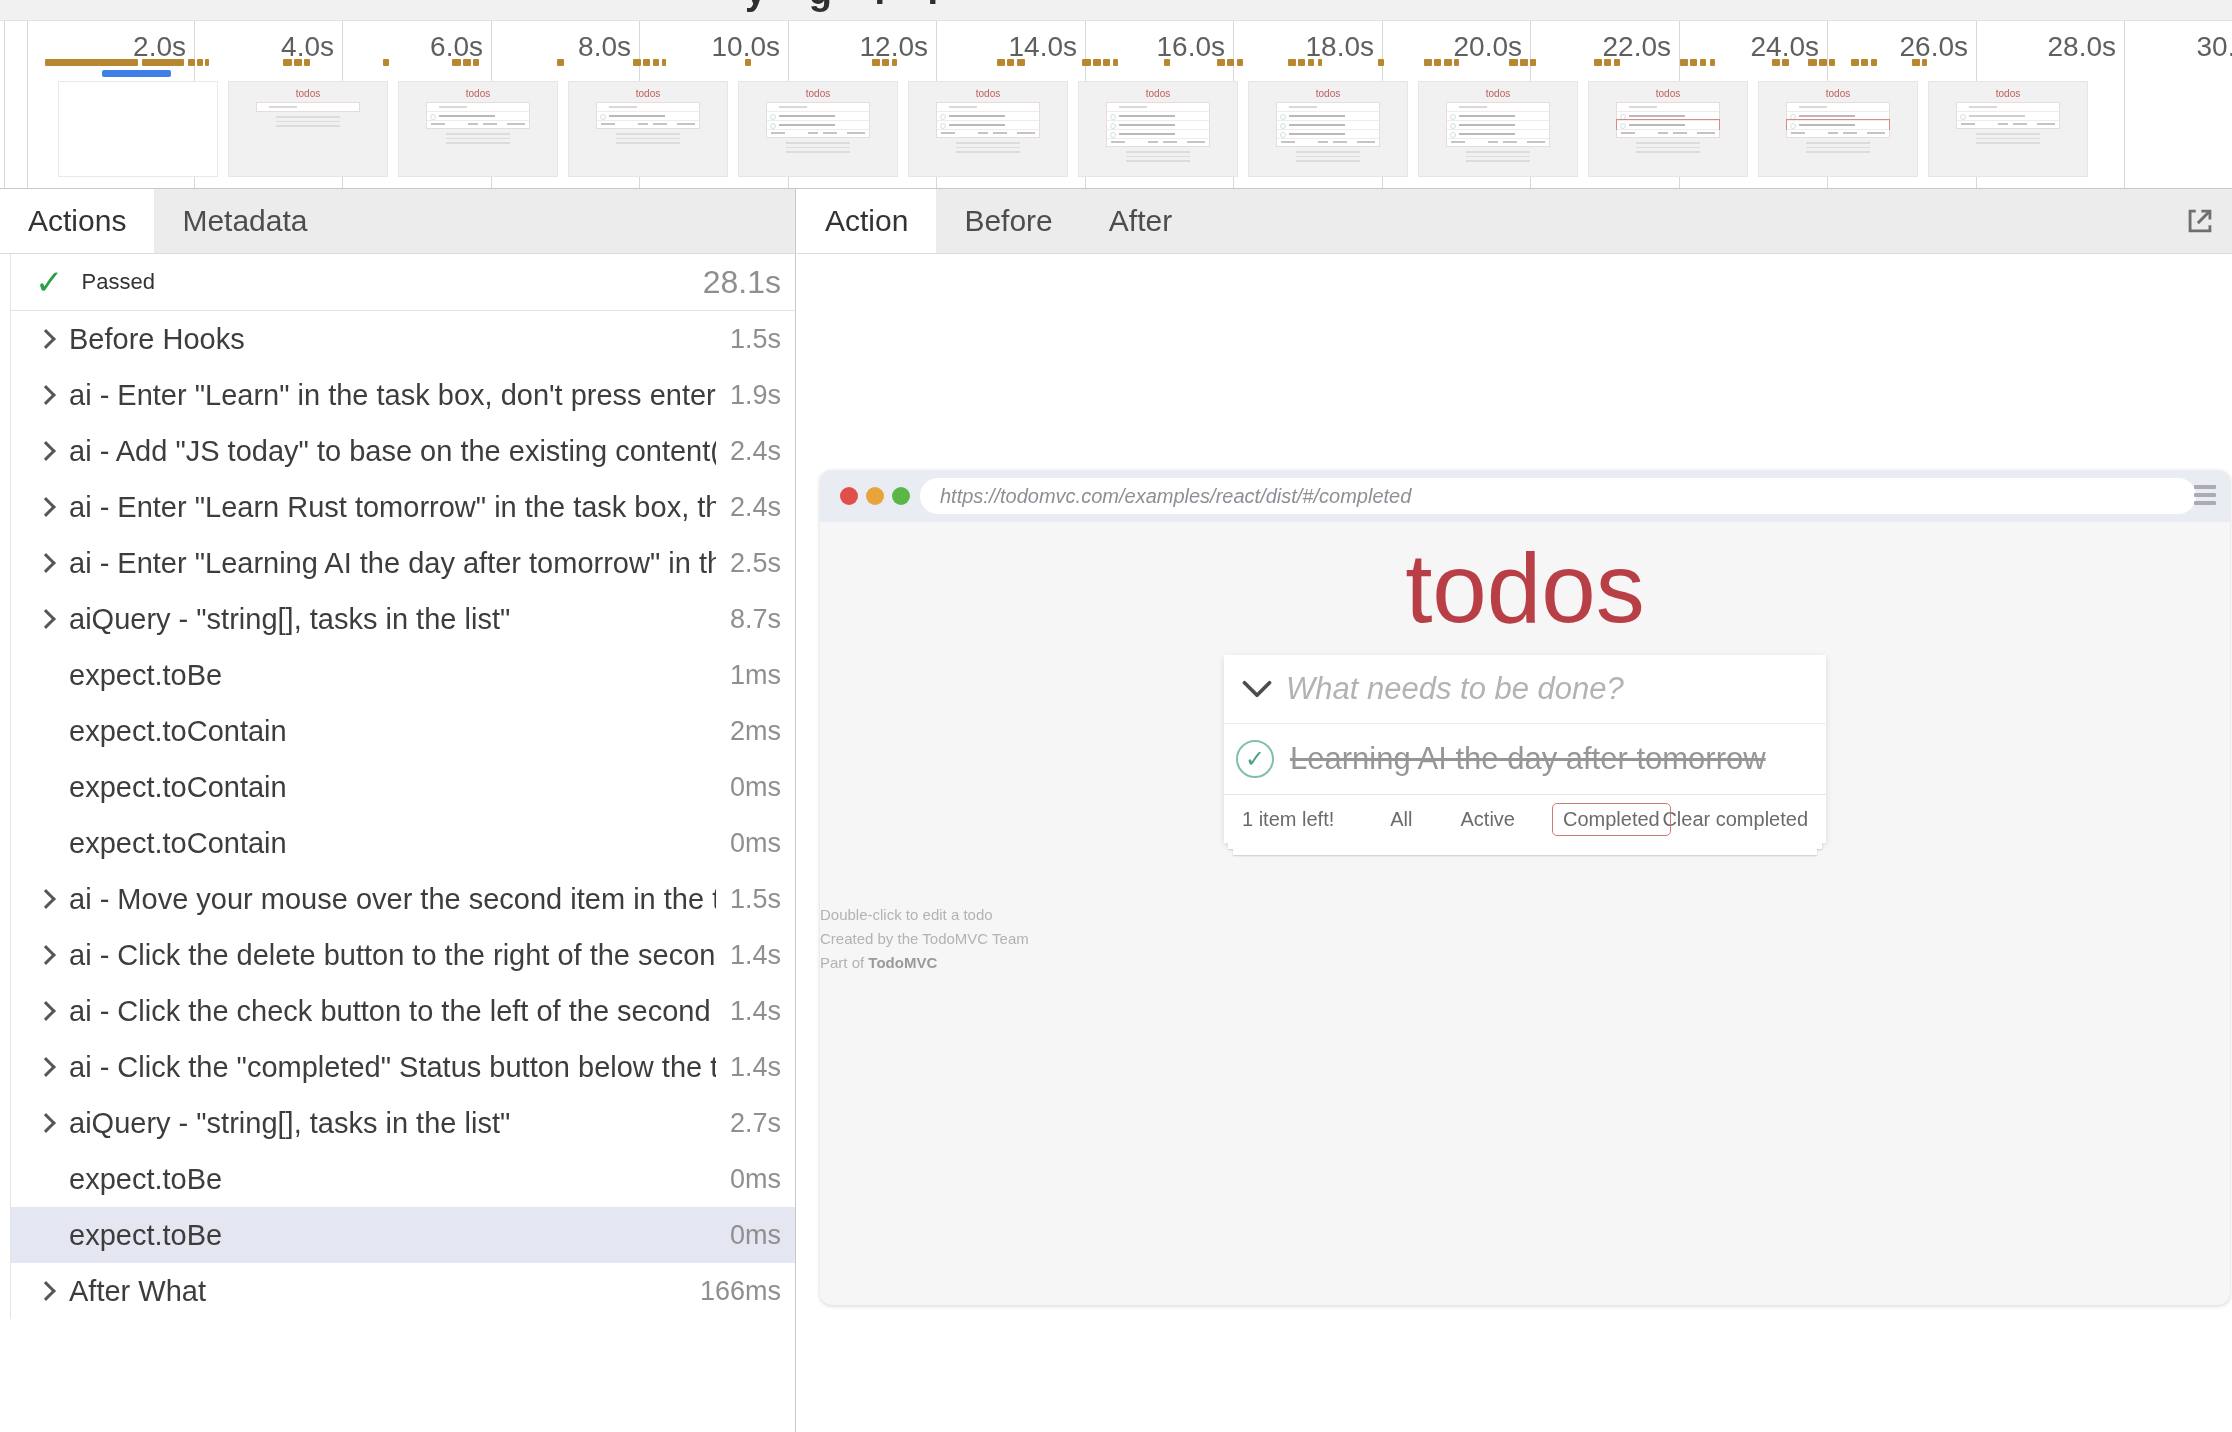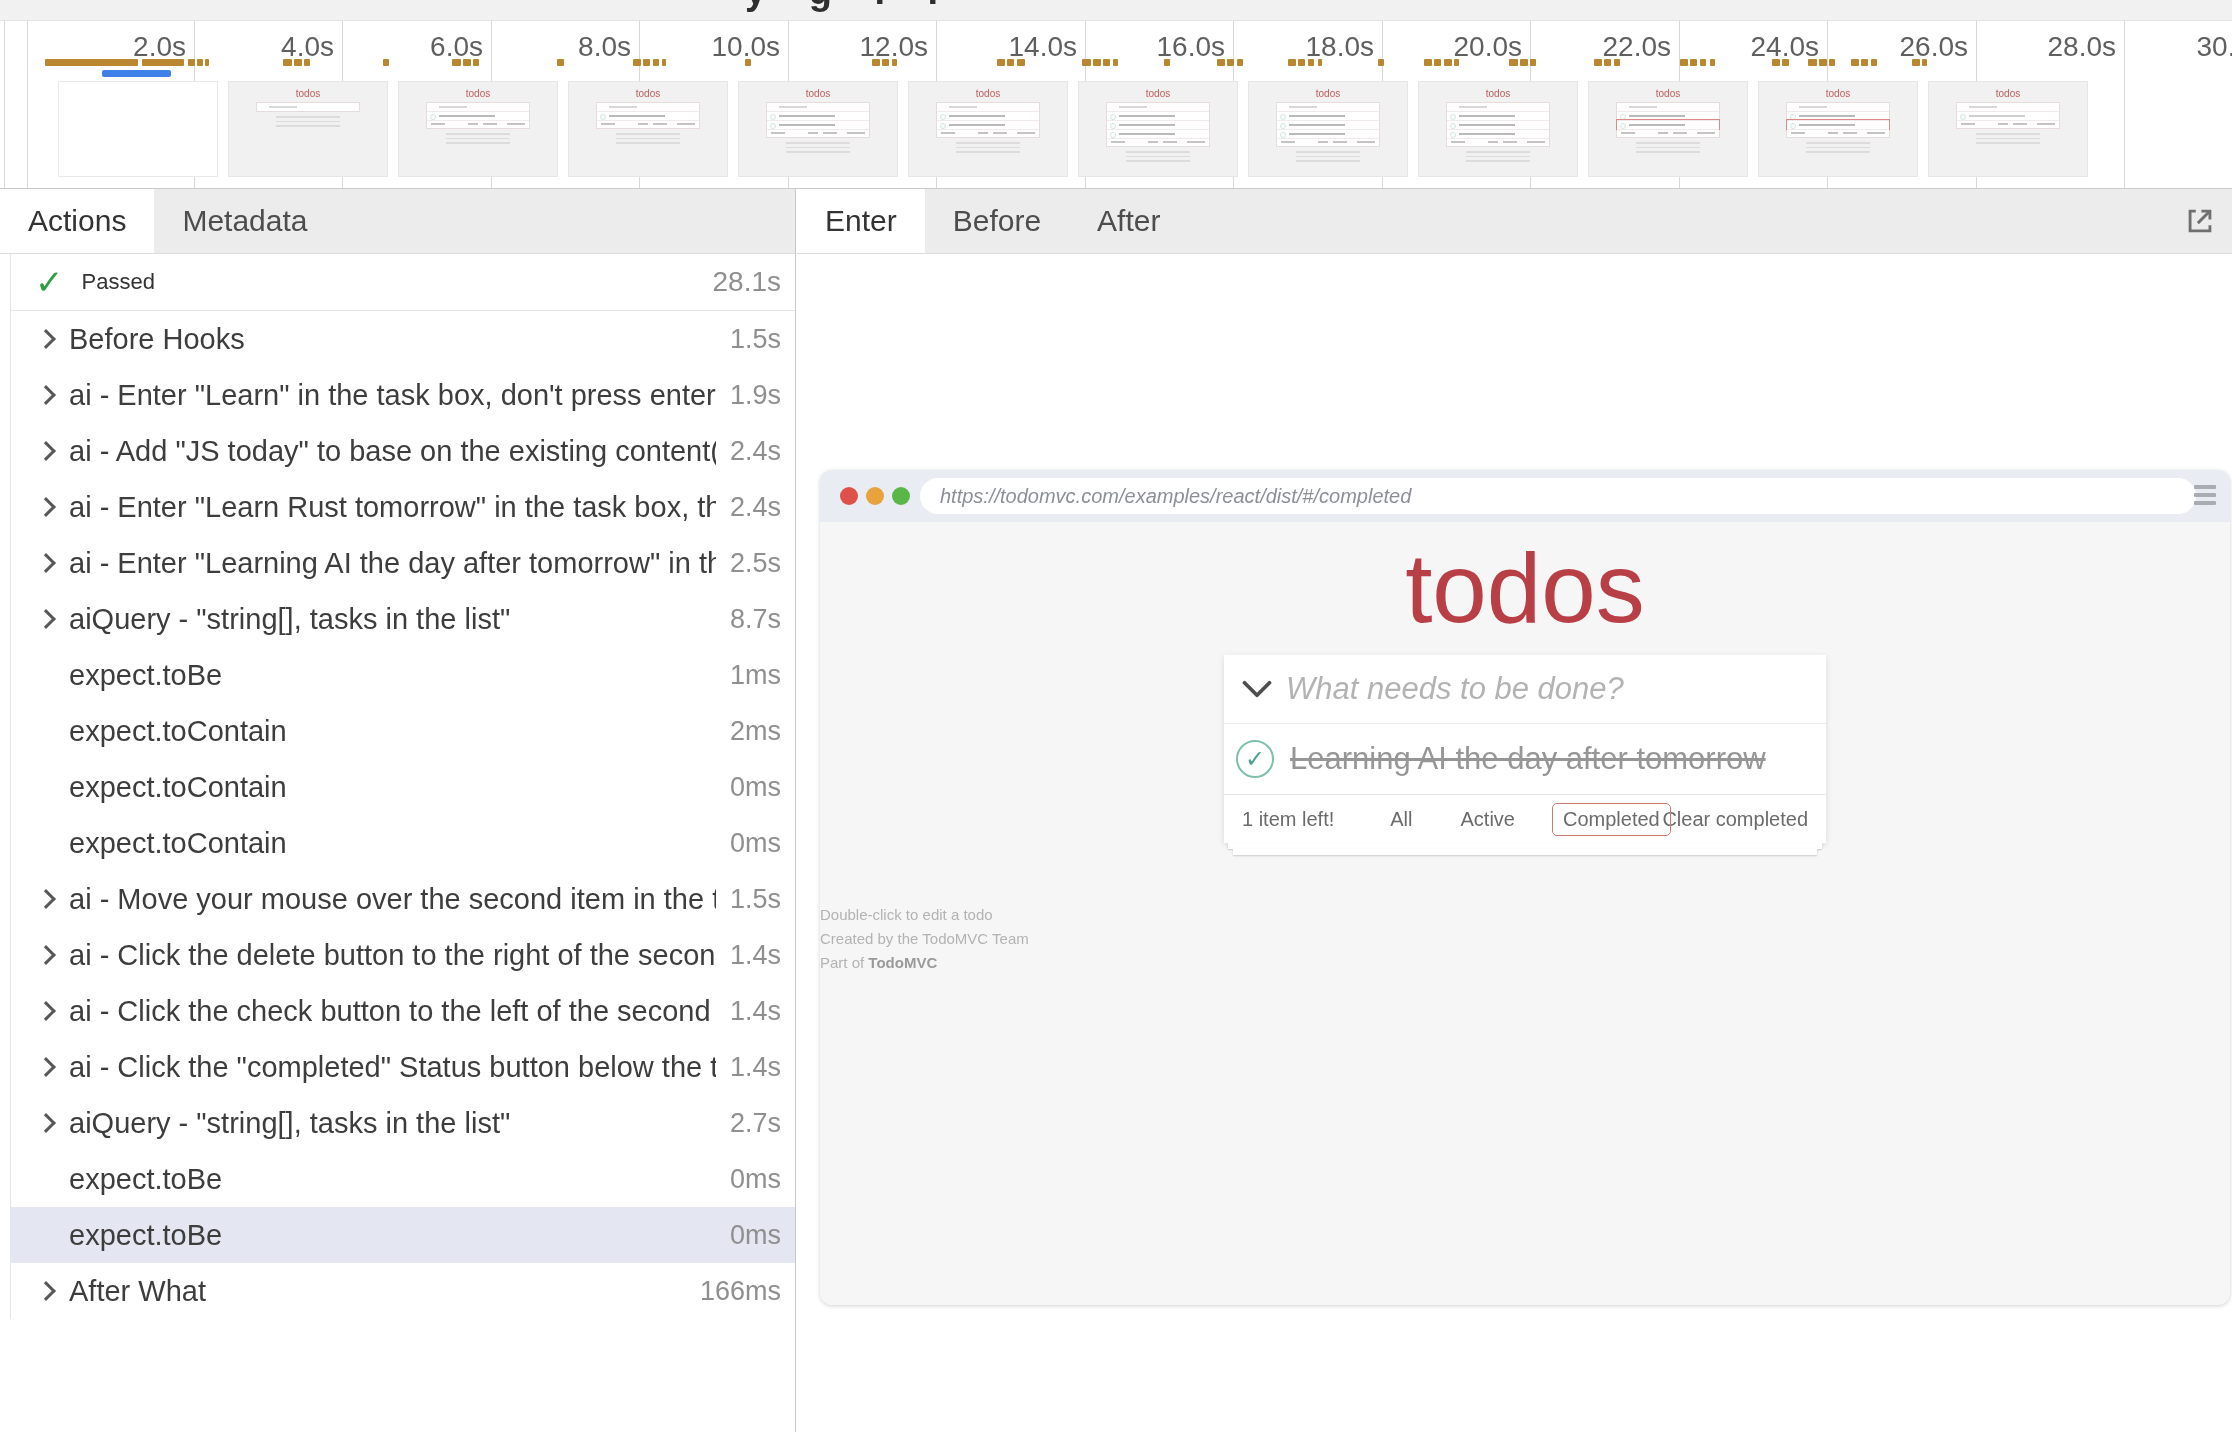--- a/index.html
+++ b/index.html
@@ -45,21 +45,21 @@
   .tab{display:flex;align-items:center;padding:0 28px;font-size:30px;color:#4d4d4d;cursor:pointer;}
   .tab.sel{background:#fff;color:#333;}
   .tabbar .spacer{flex:1;}
   #popout{width:64px;display:flex;align-items:center;justify-content:center;}
 
   
   #summary-row{display:flex;align-items:center;height:56px;padding:0 14px 0 24px;
                border-bottom:1px solid #e4e4e4;margin-left:10px;border-left:1px solid #e5e5e5;}
   #summary-row .check{color:#2c9e44;font-size:34px;margin-right:18px;line-height:34px;}
   #summary-row .lbl{font-size:22px;color:#333;}
-  #summary-row .dur{margin-left:auto;font-size:28px;color:#8f8f8f;}
+  #summary-row .dur{margin-left:auto;font-size:32px;color:#8f8f8f;}
   #action-list{margin-left:10px;border-left:1px solid #e5e5e5;}
   .row{display:flex;align-items:center;height:56px;padding:0 14px 0 24px;box-sizing:border-box;}
   .row.sel{background:#e4e7f2;}
   .row .chevbox{width:34px;flex:0 0 34px;display:flex;align-items:center;}
   .chev{width:11px;height:11px;border-right:3px solid #565656;border-top:3px solid #565656;
         transform:rotate(45deg);margin-left:4px;}
   .row .lbl{font-size:29px;color:#3d3d3d;white-space:nowrap;overflow:hidden;flex:1;}
   .row .dur{font-size:27px;color:#8f8f8f;margin-left:14px;}
 
   
@@ -613,21 +613,21 @@
             <div class="chev"></div>
           </div>
           <span class="lbl">After What</span>
           <span class="dur">166ms</span>
         </div>
       </div>
   </div>
 
   <div id="right-panel">
     <div class="tabbar">
-      <div class="tab sel">Enter</div>
+      <div class="tab sel">Action</div>
       <div class="tab">Before</div>
       <div class="tab">After</div>
       <div class="spacer"></div>
       <div id="popout">
         <svg width="34" height="34" viewBox="0 0 24 24" fill="none" stroke="#6f6f6f" stroke-width="2">
           <path d="M9 5 H5 V19 H19 V15"></path>
           <path d="M13 5 H19 V11"></path>
           <path d="M19 5 L10.5 13.5"></path>
         </svg>
       </div>

